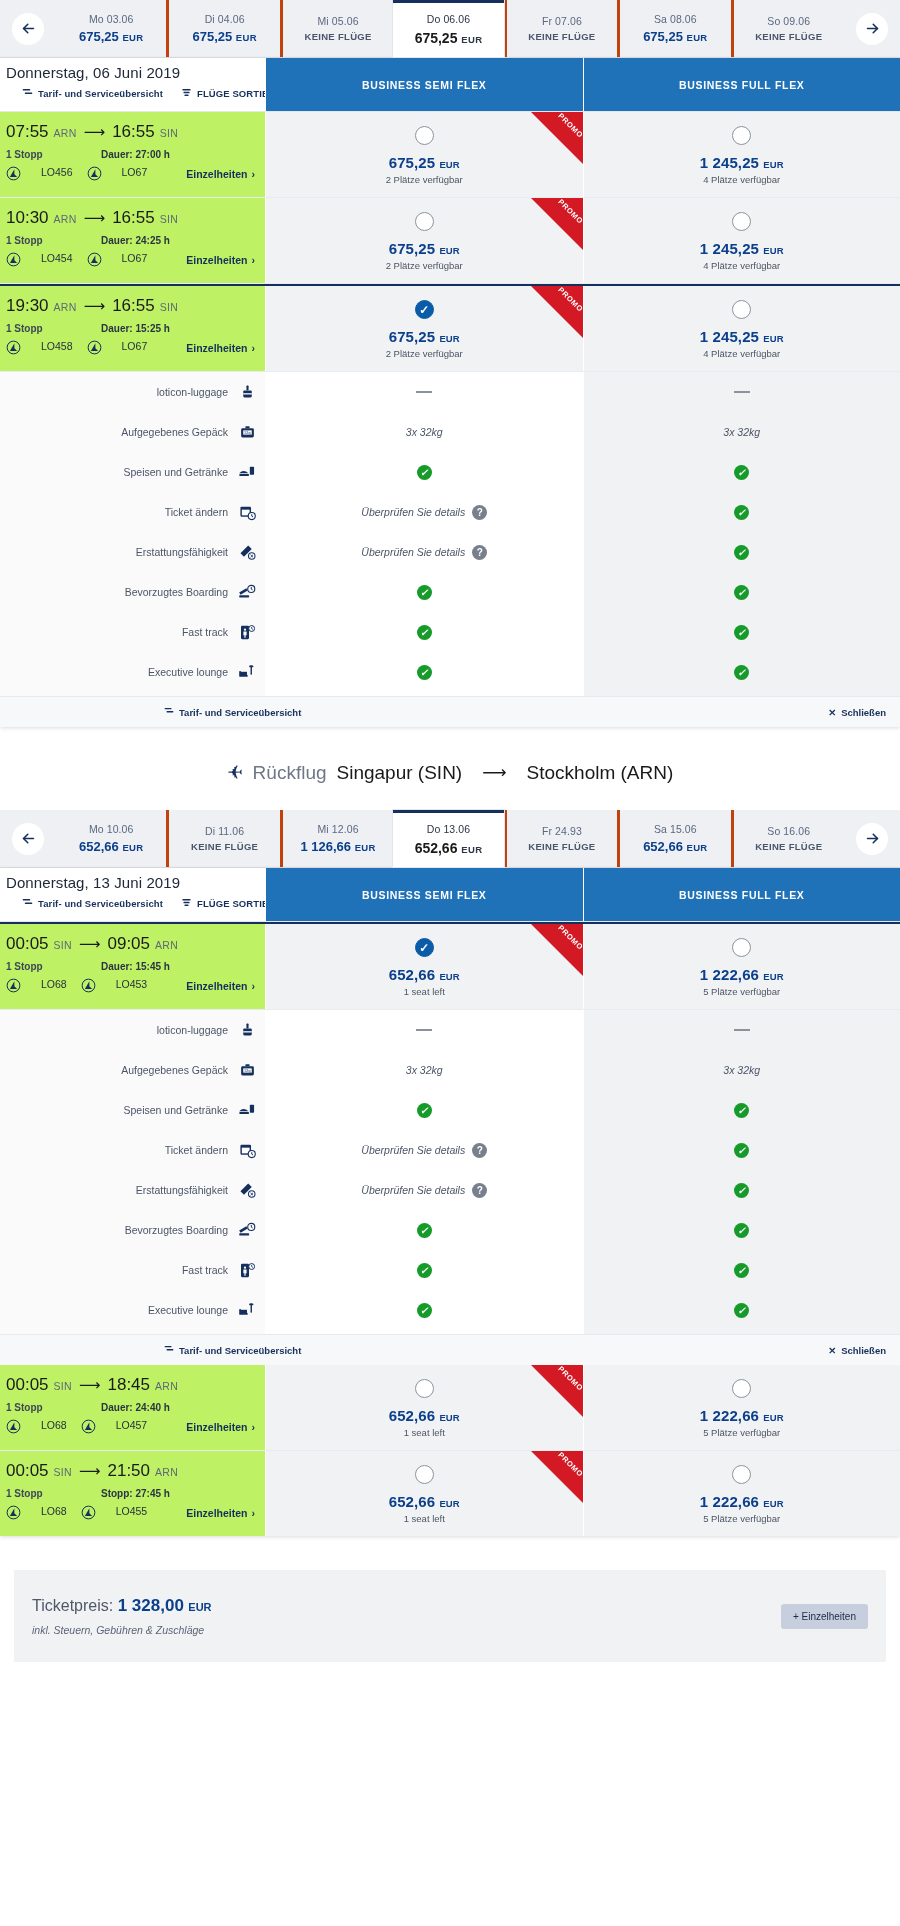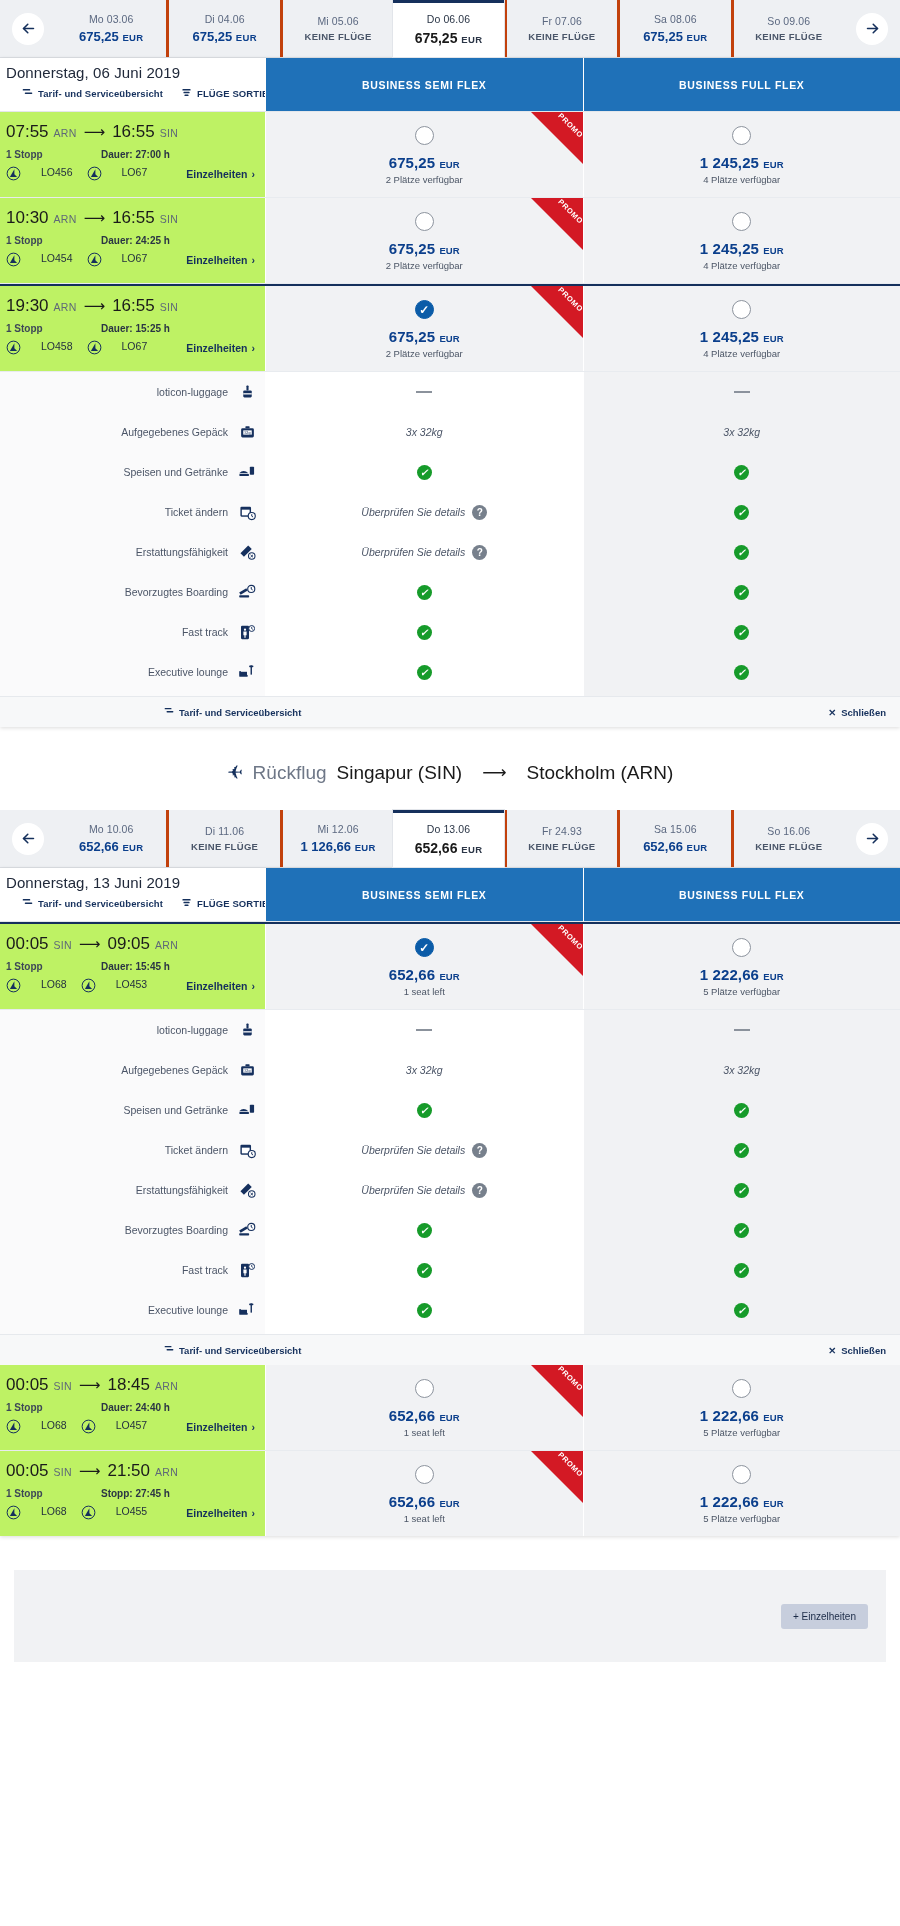--- a/index.html
+++ b/index.html
@@ -980,16 +980,20 @@
         </div>
         <div class="fcell">
           <div class="radio"></div>
           <div class="price">1 222,66 <span class="cur">EUR</span></div>
           <div class="seats">5 Plätze verfügbar</div>
         </div>
       </div>
     </div>
     <div class="spacer"></div>
     <div class="totalbar">
+      <div class="tb-left">
+        <div class="tb-main"><span>Ticketpreis:</span> <b>1 328,00</b> <span class="cur">EUR</span></div>
+        <div class="tb-sub">inkl. Steuern, Gebühren &amp; Zuschläge</div>
+      </div>
       <button class="tb-btn">+ Einzelheiten</button>
     </div>
     <div class="bottom-pad"></div>
   </div>
 
 </body></html>

